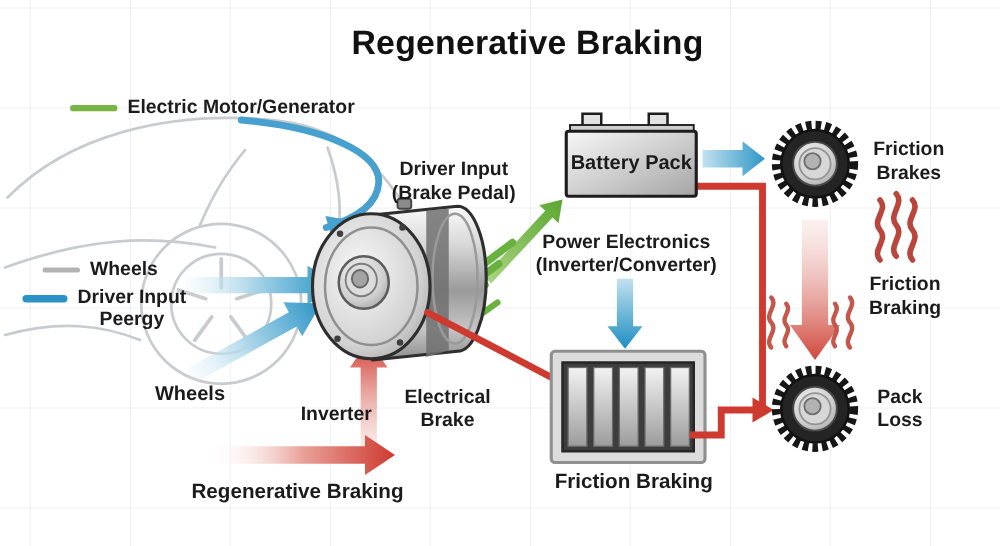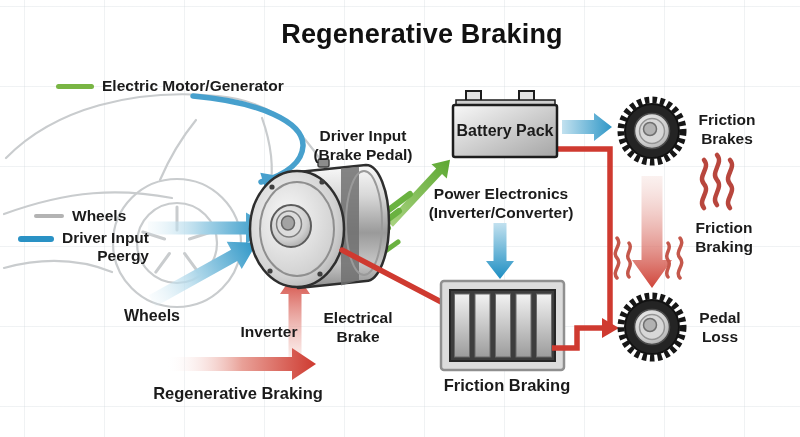--- a/index.html
+++ b/index.html
@@ -17,21 +17,21 @@
   .art{position:absolute;left:0;top:0;width:800px;height:437px;}
   .lbl{position:absolute;font-weight:700;font-size:15.5px;line-height:1.22;
     color:#1b1b1b;white-space:pre-line;text-align:center;transform:translateX(-50%);}
   .lbl-battery{font-size:16px;}
   .lbl-big{font-size:16.5px;}
   .legend-row{position:absolute;display:flex;gap:8px;font-weight:700;font-size:15.5px;}
   .sw{height:5px;border-radius:3px;margin-top:7px;flex:0 0 auto;}
   .sw-green{width:38px;background:#79b544;}
   .sw-gray{width:30px;height:4px;background:#b3b3b3;}
   .sw-blue{width:36px;height:6px;background:#2a92c5;}
-  .legend-text{white-space:pre-line;text-align:right;}
+  .legend-text{white-space:pre-line;text-align:center;}
 </style>
 </head>
 <body>
 
 <div class="stage">
 
   <div class="title">Regenerative Braking</div>
 
   <svg class="art" viewBox="0 0 800 437">
     <defs>
@@ -243,21 +243,21 @@
 
   <div class="lbl" style="left:363px;top:127px">Driver Input
 (Brake Pedal)</div>
   <div class="lbl" style="left:501px;top:185px">Power Electronics
 (Inverter/Converter)</div>
   <div class="lbl lbl-battery" style="left:505px;top:121px">Battery Pack</div>
   <div class="lbl" style="left:727px;top:111px">Friction
 Brakes</div>
   <div class="lbl" style="left:724px;top:219px">Friction
 Braking</div>
-  <div class="lbl" style="left:720px;top:309px">Pedal
+  <div class="lbl" style="left:720px;top:309px">Pack
 Loss</div>
   <div class="lbl lbl-big" style="left:507px;top:375px">Friction Braking</div>
   <div class="lbl" style="left:358px;top:309px">Electrical
 Brake</div>
   <div class="lbl" style="left:269px;top:323px">Inverter</div>
   <div class="lbl lbl-battery" style="left:152px;top:306px">Wheels</div>
   <div class="lbl lbl-big" style="left:238px;top:383px">Regenerative Braking</div>
 
 </div>
 

